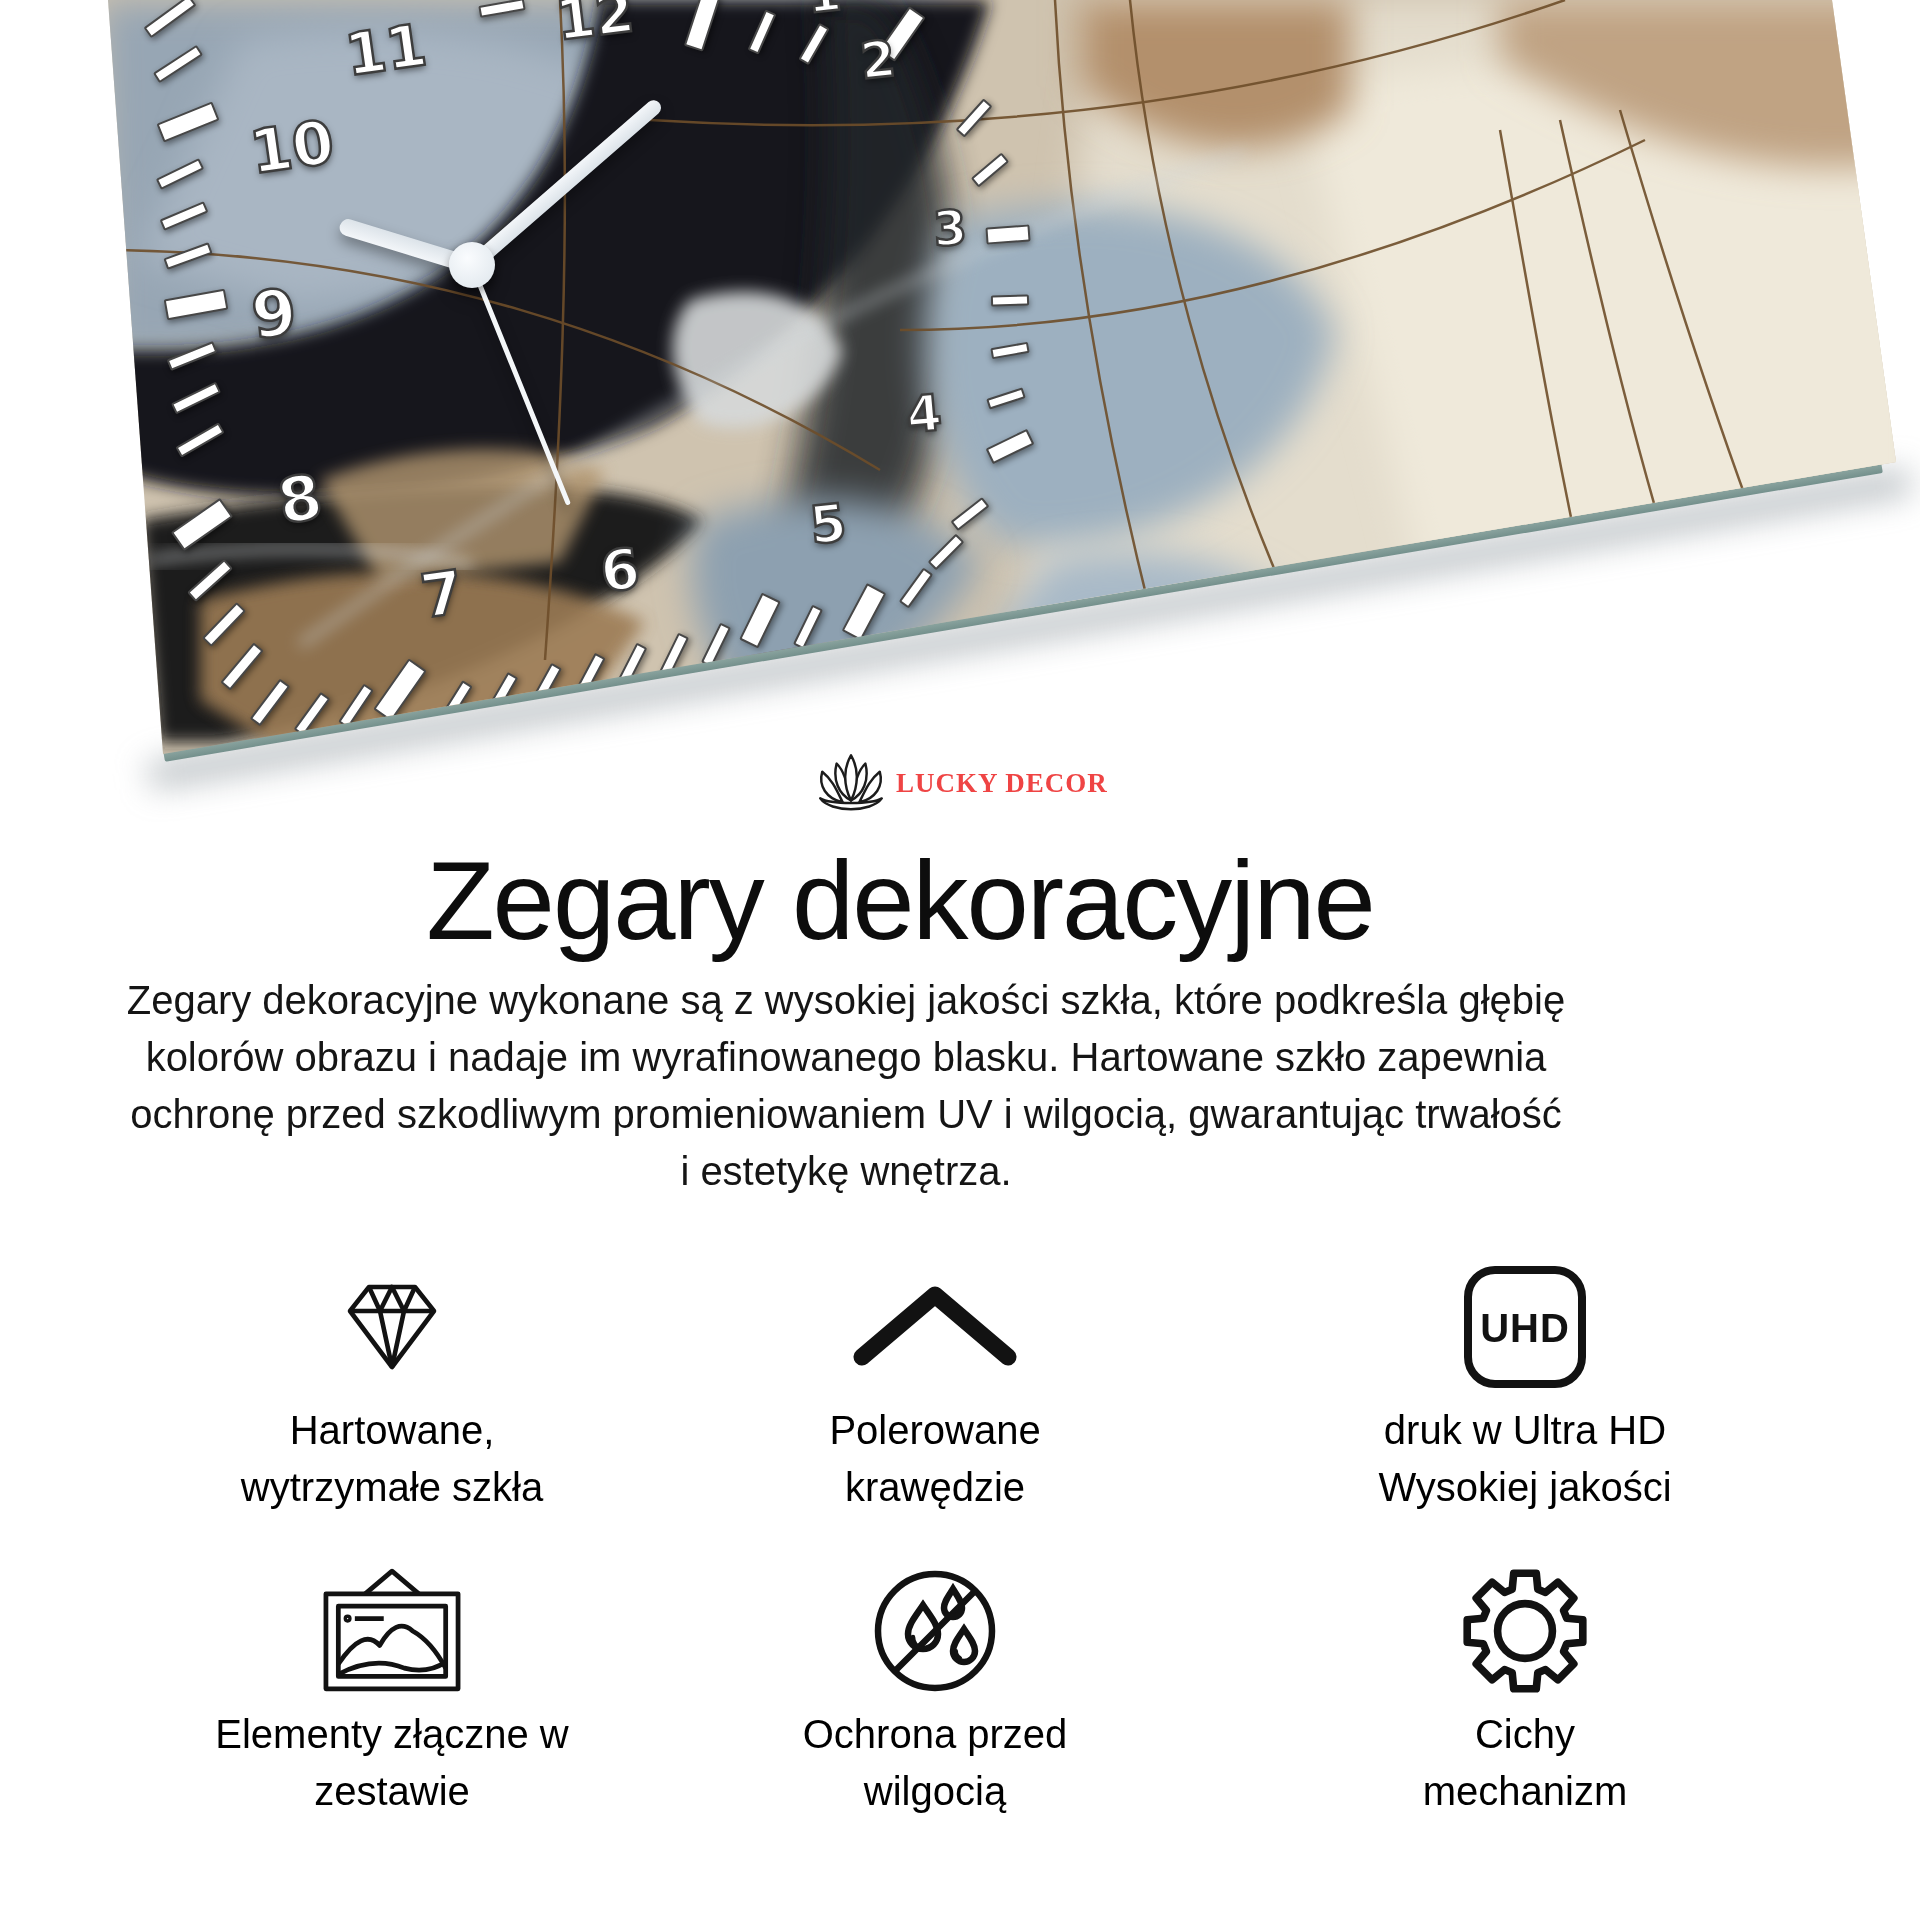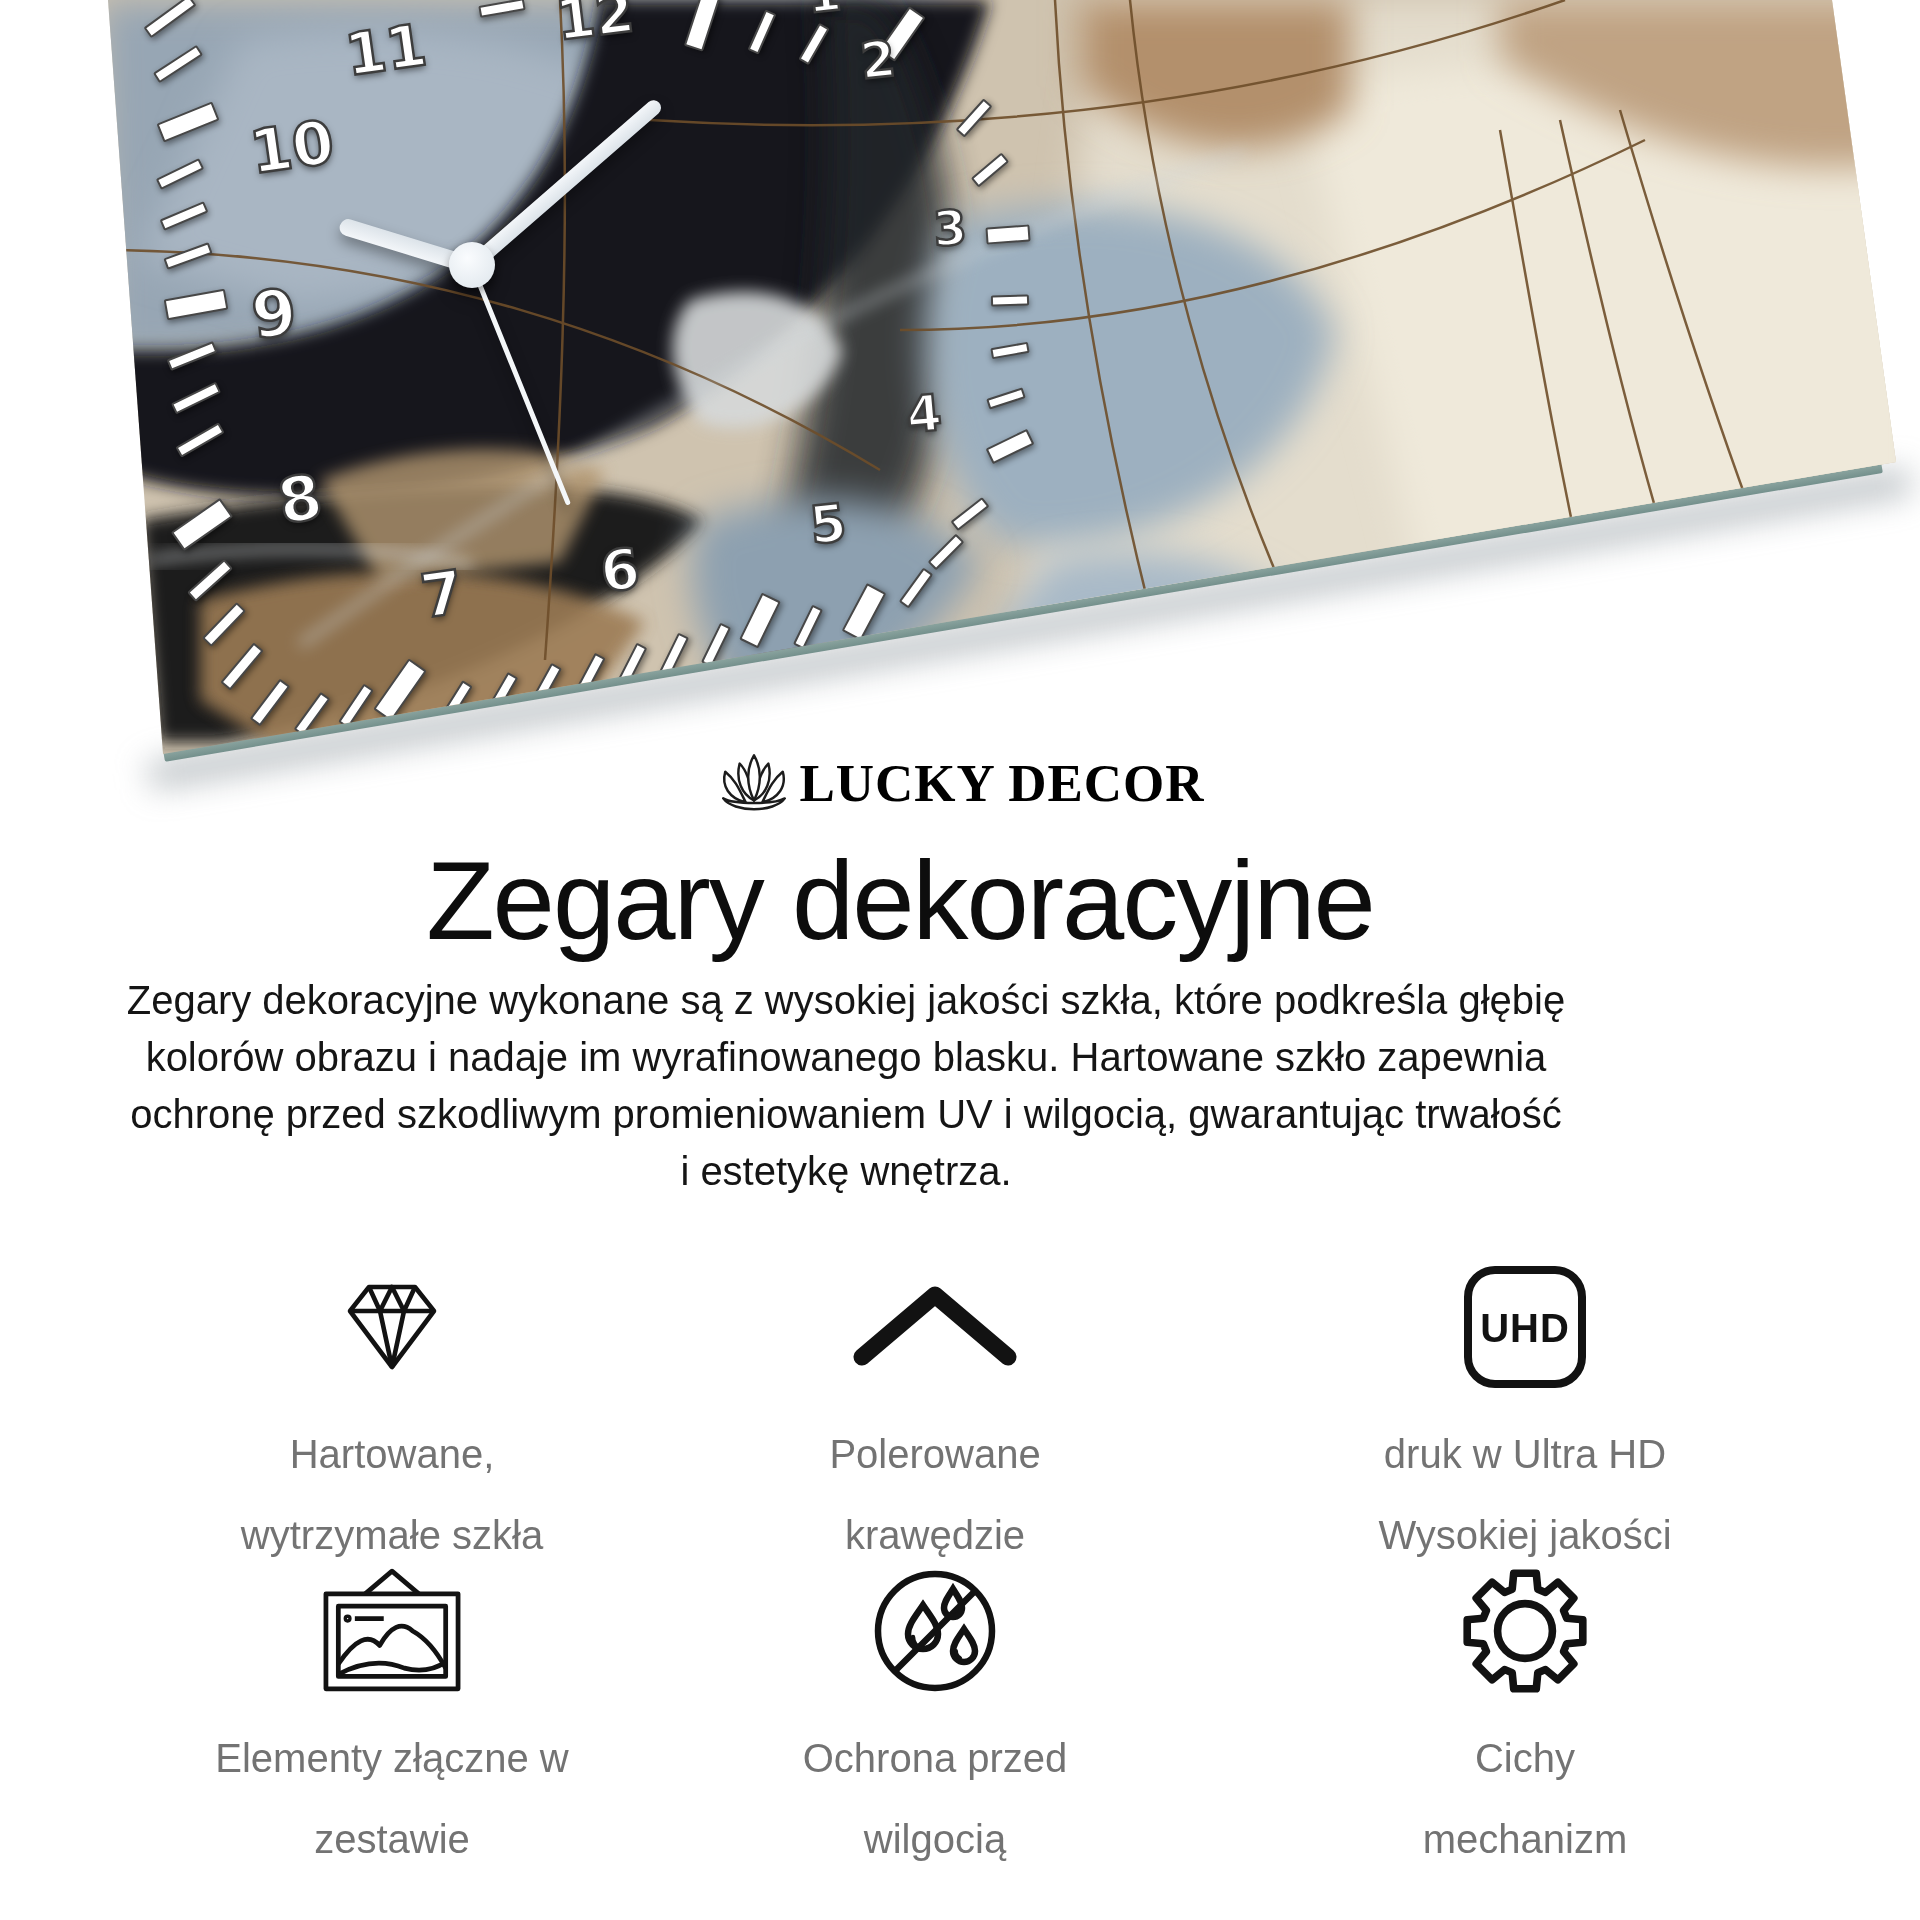--- a/index.html
+++ b/index.html
@@ -31,35 +31,35 @@
   .hand.second{width:258px;height:5px;margin-top:-2px;transform:rotate(68deg);
                background:#f4f7f9;border-radius:3px;}
   .pivot{position:absolute;left:472px;top:265px;width:46px;height:46px;border-radius:50%;
          transform:translate(-50%,-50%);
          background:radial-gradient(circle at 40% 35%,#fafcfe,#dde5eb);
          box-shadow:0 5px 10px rgba(0,0,0,.4);}
 
   
   .brand-row{position:absolute;left:0;top:740px;width:1920px;height:86px;
              display:flex;align-items:center;justify-content:center;gap:6px;}
-  .brand-name{font-family:"Liberation Serif",serif;font-weight:bold;font-size:53px;
-              letter-spacing:1px;color:#000000;}
+  .brand-name{font-family:"Liberation Serif",serif;font-weight:bold;font-size:27px;
+              letter-spacing:1px;color:#ef4444;}
 
   
   .heading{position:absolute;left:0;top:836px;width:1800px;text-align:center;
            font-weight:300;font-size:112px;letter-spacing:-2px;color:#0d0d0d;
            font-family:"Liberation Sans",sans-serif;}
   .intro{position:absolute;left:0;top:972px;width:1692px;text-align:center;
          font-size:40px;line-height:57px;color:#151515;}
   .intro div{white-space:nowrap;}
 
   
   .feature{position:absolute;width:480px;text-align:center;}
   .feature .icon-box{height:150px;display:flex;align-items:center;justify-content:center;}
-  .feature .lbl{font-size:40px;line-height:57px;color:#737373;margin-top:24px;}
+  .feature .lbl{font-size:40px;line-height:57px;color:#000000;}
   .fr1{top:1252px;} .fr2{top:1556px;}
   .fc1{left:152px;} .fc2{left:695px;} .fc3{left:1285px;}
   svg .stk{fill:none;stroke:#121212;}
 </style>
 </head>
 <body>
 
 <div class="page">
 
   <div class="clock-photo">

